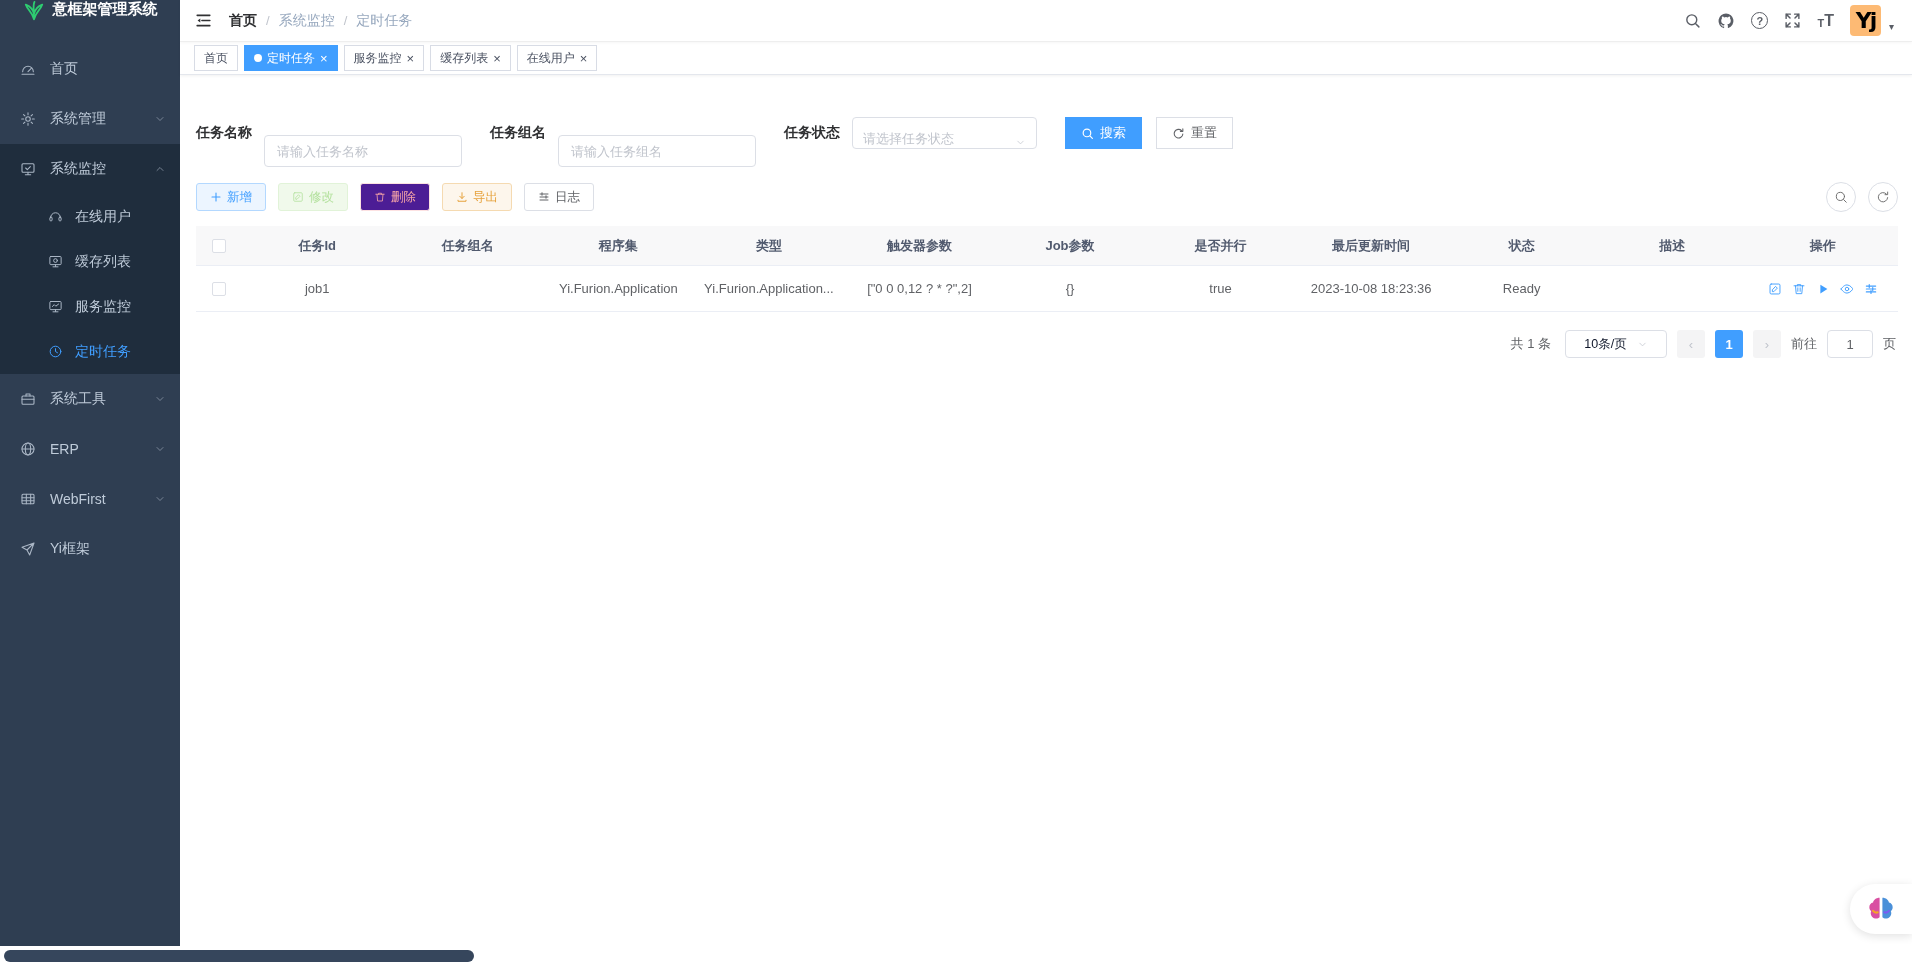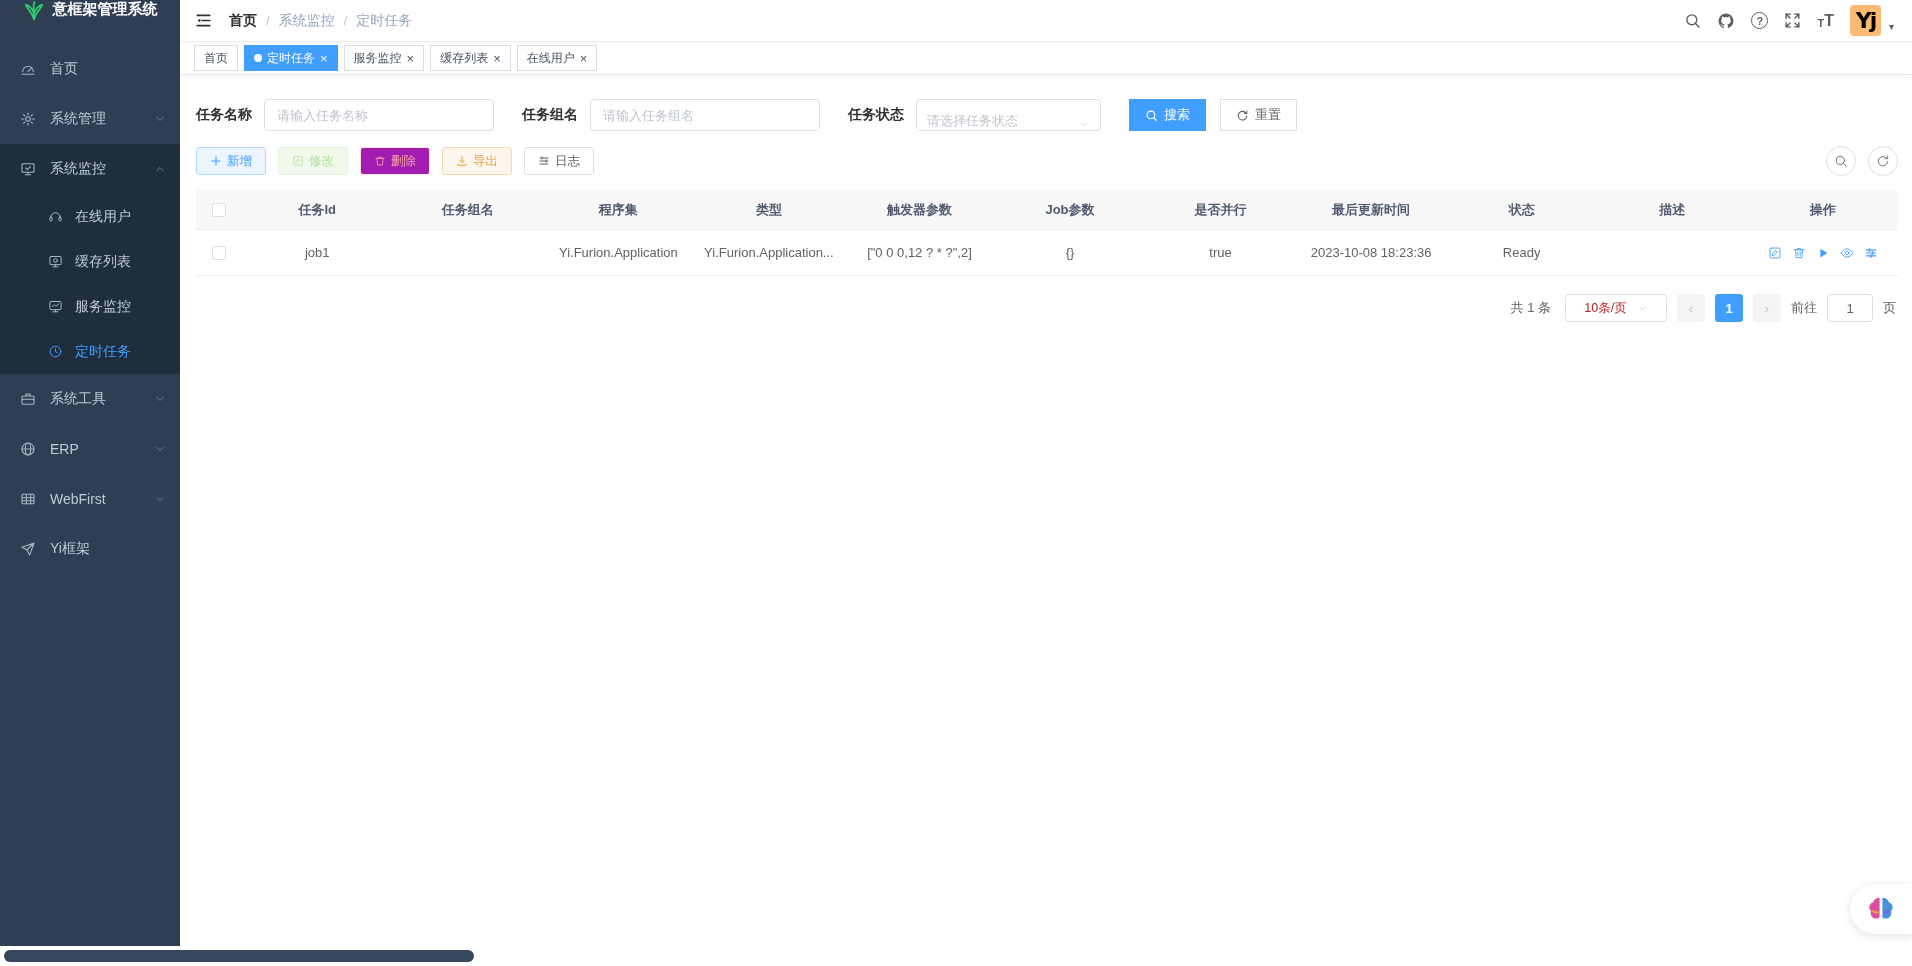--- a/index.html
+++ b/index.html
@@ -47,55 +47,55 @@
   .tab .tab-close { font-size:13px; color:#495060; line-height:1; }
   .tab.active { background:#409eff; border-color:#409eff; color:#fff; }
   .tab.active .tab-close { color:#fff; }
   .tab-dot { width:8px; height:8px; border-radius:50%; background:#fff; display:inline-block; }
 
   .content { padding:16px 14px 0 16px; flex:1; position:relative; }
 
   
   .filters { display:flex; align-items:center; margin-top:8px; }
   .f-label { font-weight:700; color:#303133; margin-right:12px; white-space:nowrap; }
-  .f-input { width:230px; height:32px; border:1px solid #dcdfe6; border-radius:4px; padding:0 12px; font-size:13px; color:#606266; outline:none; font-family:inherit; }
+  .f-input { width:198px; height:32px; border:1px solid #dcdfe6; border-radius:4px; padding:0 12px; font-size:13px; color:#606266; outline:none; font-family:inherit;margin-top:36px; }
   .f-input::placeholder { color:#c0c4cc; }
   .f-select { width:185px; height:32px; border:1px solid #dcdfe6; border-radius:4px; padding:0 10px; display:flex; align-items:flex-end; justify-content:space-between; color:#c0c4cc; font-size:13px; cursor:pointer; }
   .f-select .sel-caret { color:#c0c4cc; }
   .f-gap { width:28px; }
   .btn { height:32px; border-radius:0; border:1px solid #dcdfe6; background:#fff; color:#606266; font-size:13px; display:inline-flex; align-items:center; gap:6px; padding:0 15px; cursor:pointer; font-family:inherit; white-space:nowrap; }
   .btn-primary { background:#409eff; border-color:#409eff; color:#fff; }
   .search-btn { margin-left:28px; } .reset-btn { margin-left:14px; }
 
   
   .toolbar { margin-top:15px; display:flex; align-items:center; }
   .tbtn { height:28px; font-size:12.5px; padding:0 13px; border-radius:3px; display:inline-flex; align-items:center; gap:5px; cursor:pointer; border:1px solid transparent; font-family:inherit; margin-right:12px; }
   .tbtn-add { background:#ecf5ff; border-color:#b3d8ff; color:#409eff; }
   .tbtn-edit { background:#f0f9eb; border-color:#e1f3d8; color:#b3e19d; cursor:not-allowed; }
-  .tbtn-del { background:#a21caf; border-color:#fde2e2; color:#f9a7a7; cursor:not-allowed; }
+  .tbtn-del { background:#4c1d95; border-color:#fde2e2; color:#f9a7a7; cursor:not-allowed; }
   .tbtn-export { background:#fdf6ec; border-color:#f5dab1; color:#e6a23c; }
   .tbtn-log { background:#fff; border-color:#dcdfe6; color:#606266; }
   .toolbar-right { margin-left:auto; display:flex; gap:12px; }
   .circle-btn { width:30px; height:30px; border-radius:50%; border:1px solid #dcdfe6; background:#fff; color:#666; display:flex; align-items:center; justify-content:center; cursor:pointer; }
 
   
   .table { margin-top:14px; width:100%; font-size:13px; }
   .t-row { display:flex; align-items:center; border-bottom:1px solid #ebeef5; }
   .t-head { background:#f8f8f9; height:40px; color:#515a6e; font-weight:700; }
   .t-body-row { height:46px; color:#606266; background:#fff; }
   .cell { flex:1; text-align:center; padding:0 6px; white-space:nowrap; overflow:hidden; text-overflow:ellipsis; }
   .cell-check { flex:0 0 46px; display:flex; justify-content:center; }
   .checkbox { width:14px; height:14px; border:1px solid #dcdfe6; border-radius:2px; background:#fff; cursor:pointer; }
   .op-icons { display:flex; align-items:center; justify-content:center; gap:10px; color:#409eff; }
   .op-icons > span { cursor:pointer; }
 
   
   .pagination { margin-top:18px; display:flex; align-items:center; justify-content:flex-end; gap:10px; color:#606266; font-size:13px; padding-right:2px; }
   .pg-total { margin-right:4px; }
-  .pg-size { width:102px; height:28px; border:1px solid #dcdfe6; border-radius:4px; display:flex; align-items:center; justify-content:center; gap:10px; color:#b91c1c; font-size:12.5px; cursor:pointer; }
+  .pg-size { width:102px; height:28px; border:1px solid #dcdfe6; border-radius:4px; display:flex; align-items:center; justify-content:center; gap:10px; color:#0f172a; font-size:12.5px; cursor:pointer; }
   .pg-size .sel-caret { color:#c0c4cc; }
   .pg-btn { width:28px; height:28px; border-radius:3px; background:#f4f4f5; color:#c0c4cc; display:flex; align-items:center; justify-content:center; font-size:13px; cursor:pointer; border:none; }
   .pg-page { width:28px; height:28px; border-radius:3px; background:#409eff; color:#fff; display:flex; align-items:center; justify-content:center; font-weight:600; cursor:pointer; }
   .pg-goto-input { width:46px; height:28px; border:1px solid #dcdfe6; border-radius:4px; text-align:center; font-size:13px; color:#606266; outline:none; font-family:inherit; }
 
   
   .ai-float { position:absolute; right:0; bottom:12px; width:62px; height:50px; background:#fff; border-radius:25px 0 0 25px; box-shadow:0 2px 10px rgba(0,0,0,.12); display:flex; align-items:center; justify-content:center; cursor:pointer; }
 
   
   .hscroll { position:fixed; left:0; right:0; bottom:0; height:20px; background:#fff; }

